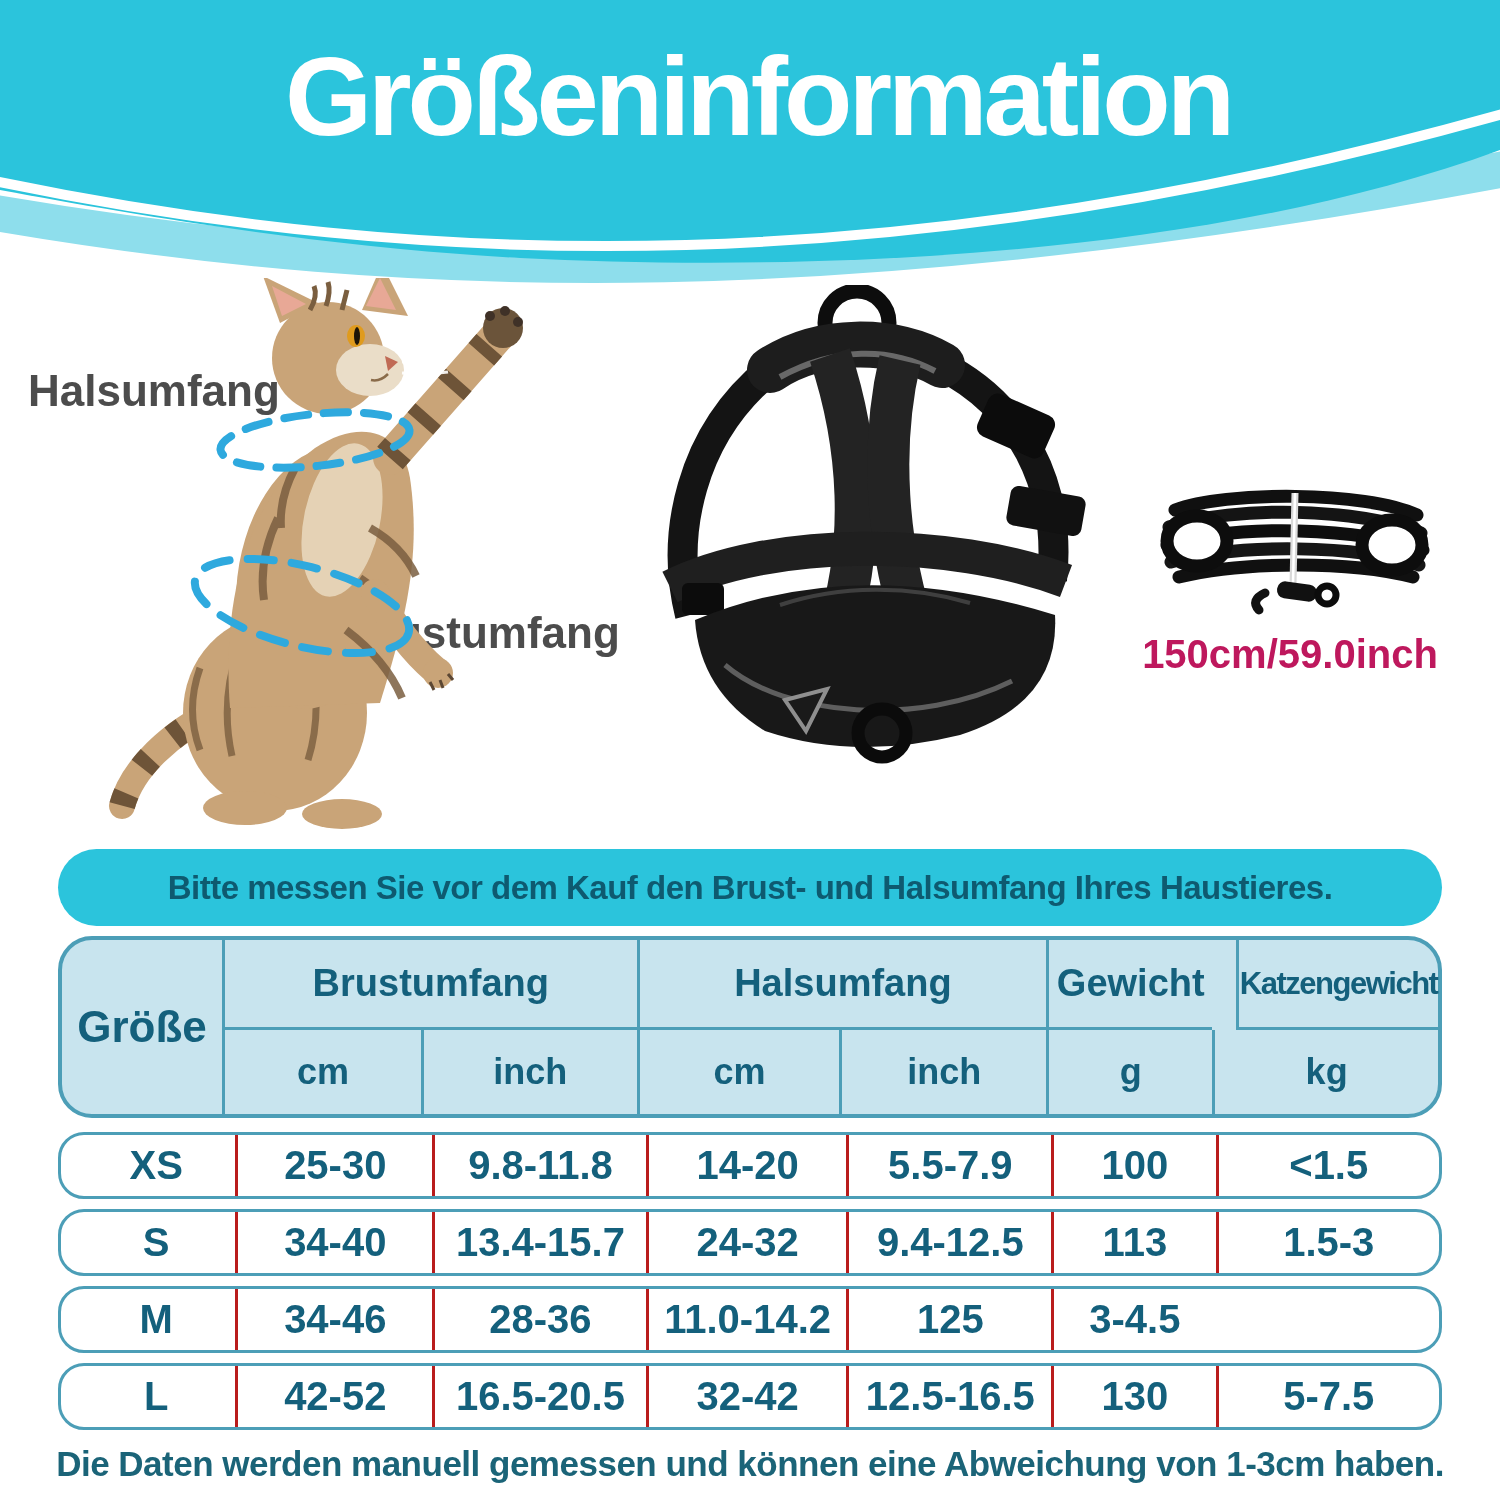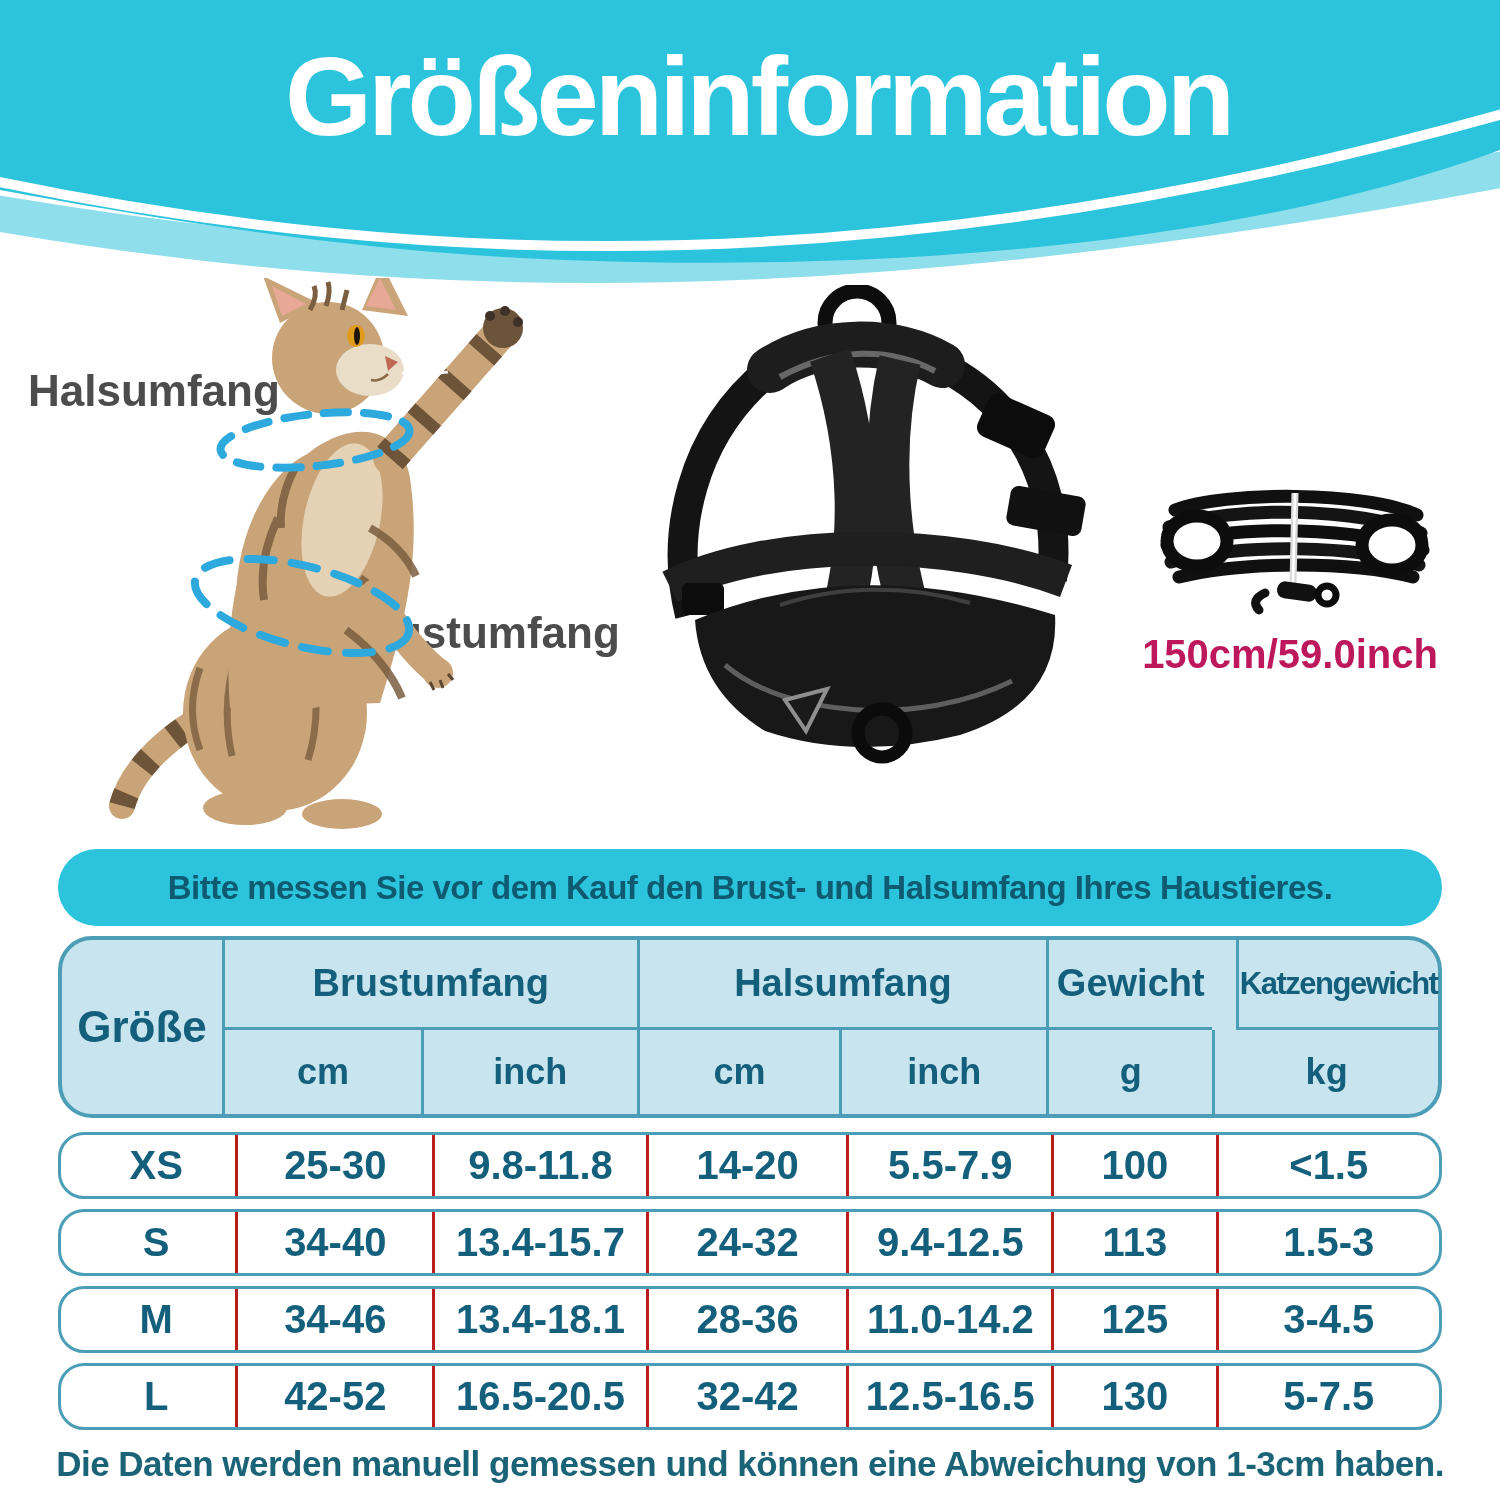--- a/index.html
+++ b/index.html
@@ -191,21 +191,20 @@
     <div class="cell">34-40</div>
     <div class="cell">13.4-15.7</div>
     <div class="cell">24-32</div>
     <div class="cell">9.4-12.5</div>
     <div class="cell">113</div>
     <div class="cell">1.5-3</div>
   </div>
   <div class="trow grid7" id="row-2">
     <div class="cell">M</div>
     <div class="cell">34-46</div>
-    <div class="cell">13.4-18.1</div>
     <div class="cell">28-36</div>
     <div class="cell">11.0-14.2</div>
     <div class="cell">125</div>
     <div class="cell">3-4.5</div>
   </div>
   <div class="trow grid7" id="row-3">
     <div class="cell">L</div>
     <div class="cell">42-52</div>
     <div class="cell">16.5-20.5</div>
     <div class="cell">32-42</div>

